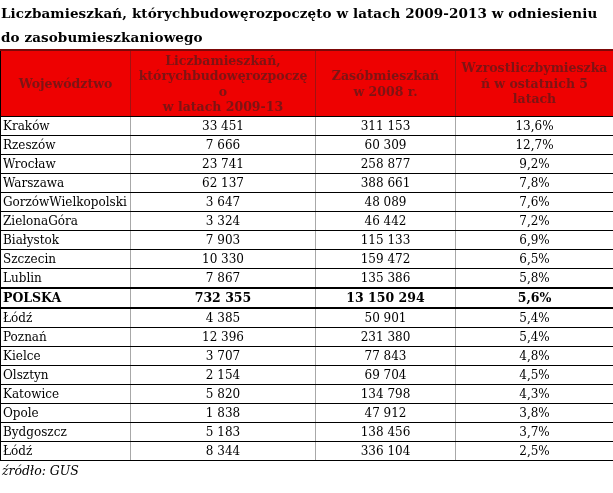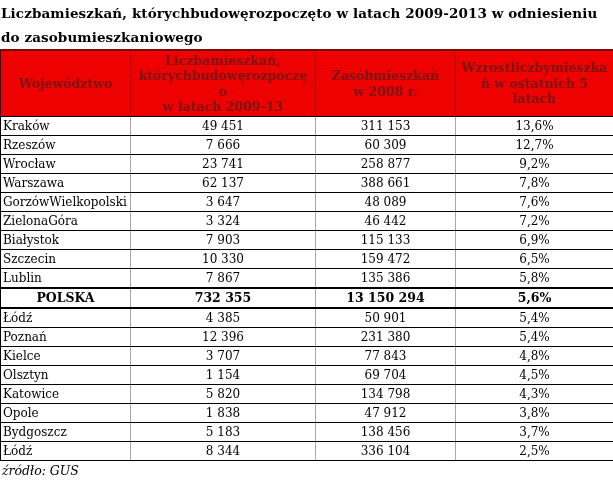--- a/index.html
+++ b/index.html
@@ -61,21 +61,20 @@
   tbody td:first-child {
     text-align: left;
     overflow-wrap: anywhere;
     word-break: break-word;
   }
   tbody tr.total td {
     font-weight: bold;
     border-top: 2px solid #000;
     border-bottom: 2px solid #000;
     font-size: 12.5px;
-    text-align: center;
   }
   .source-note {
     font-style: italic;
     font-size: 12.5px;
     line-height: 17px;
     padding: 1px 0 0 2px;
   }
 </style>
 </head>
 <body>
@@ -99,21 +98,21 @@
       <th>Zasóbmieszkań
 w 2008 r.</th>
       <th>Wzrostliczbymieszka
 ń w ostatnich 5
 latach</th>
     </tr>
   </thead>
   <tbody>
       <tr>
         <td>Kraków</td>
-        <td>49 451</td>
+        <td>33 451</td>
         <td>311 153</td>
         <td>13,6%</td>
       </tr>
       <tr>
         <td>Rzeszów</td>
         <td>7 666</td>
         <td>60 309</td>
         <td>12,7%</td>
       </tr>
       <tr>
@@ -177,21 +176,21 @@
         <td>5,4%</td>
       </tr>
       <tr>
         <td>Kielce</td>
         <td>3 707</td>
         <td>77 843</td>
         <td>4,8%</td>
       </tr>
       <tr>
         <td>Olsztyn</td>
-        <td>1 154</td>
+        <td>2 154</td>
         <td>69 704</td>
         <td>4,5%</td>
       </tr>
       <tr>
         <td>Katowice</td>
         <td>5 820</td>
         <td>134 798</td>
         <td>4,3%</td>
       </tr>
       <tr>

